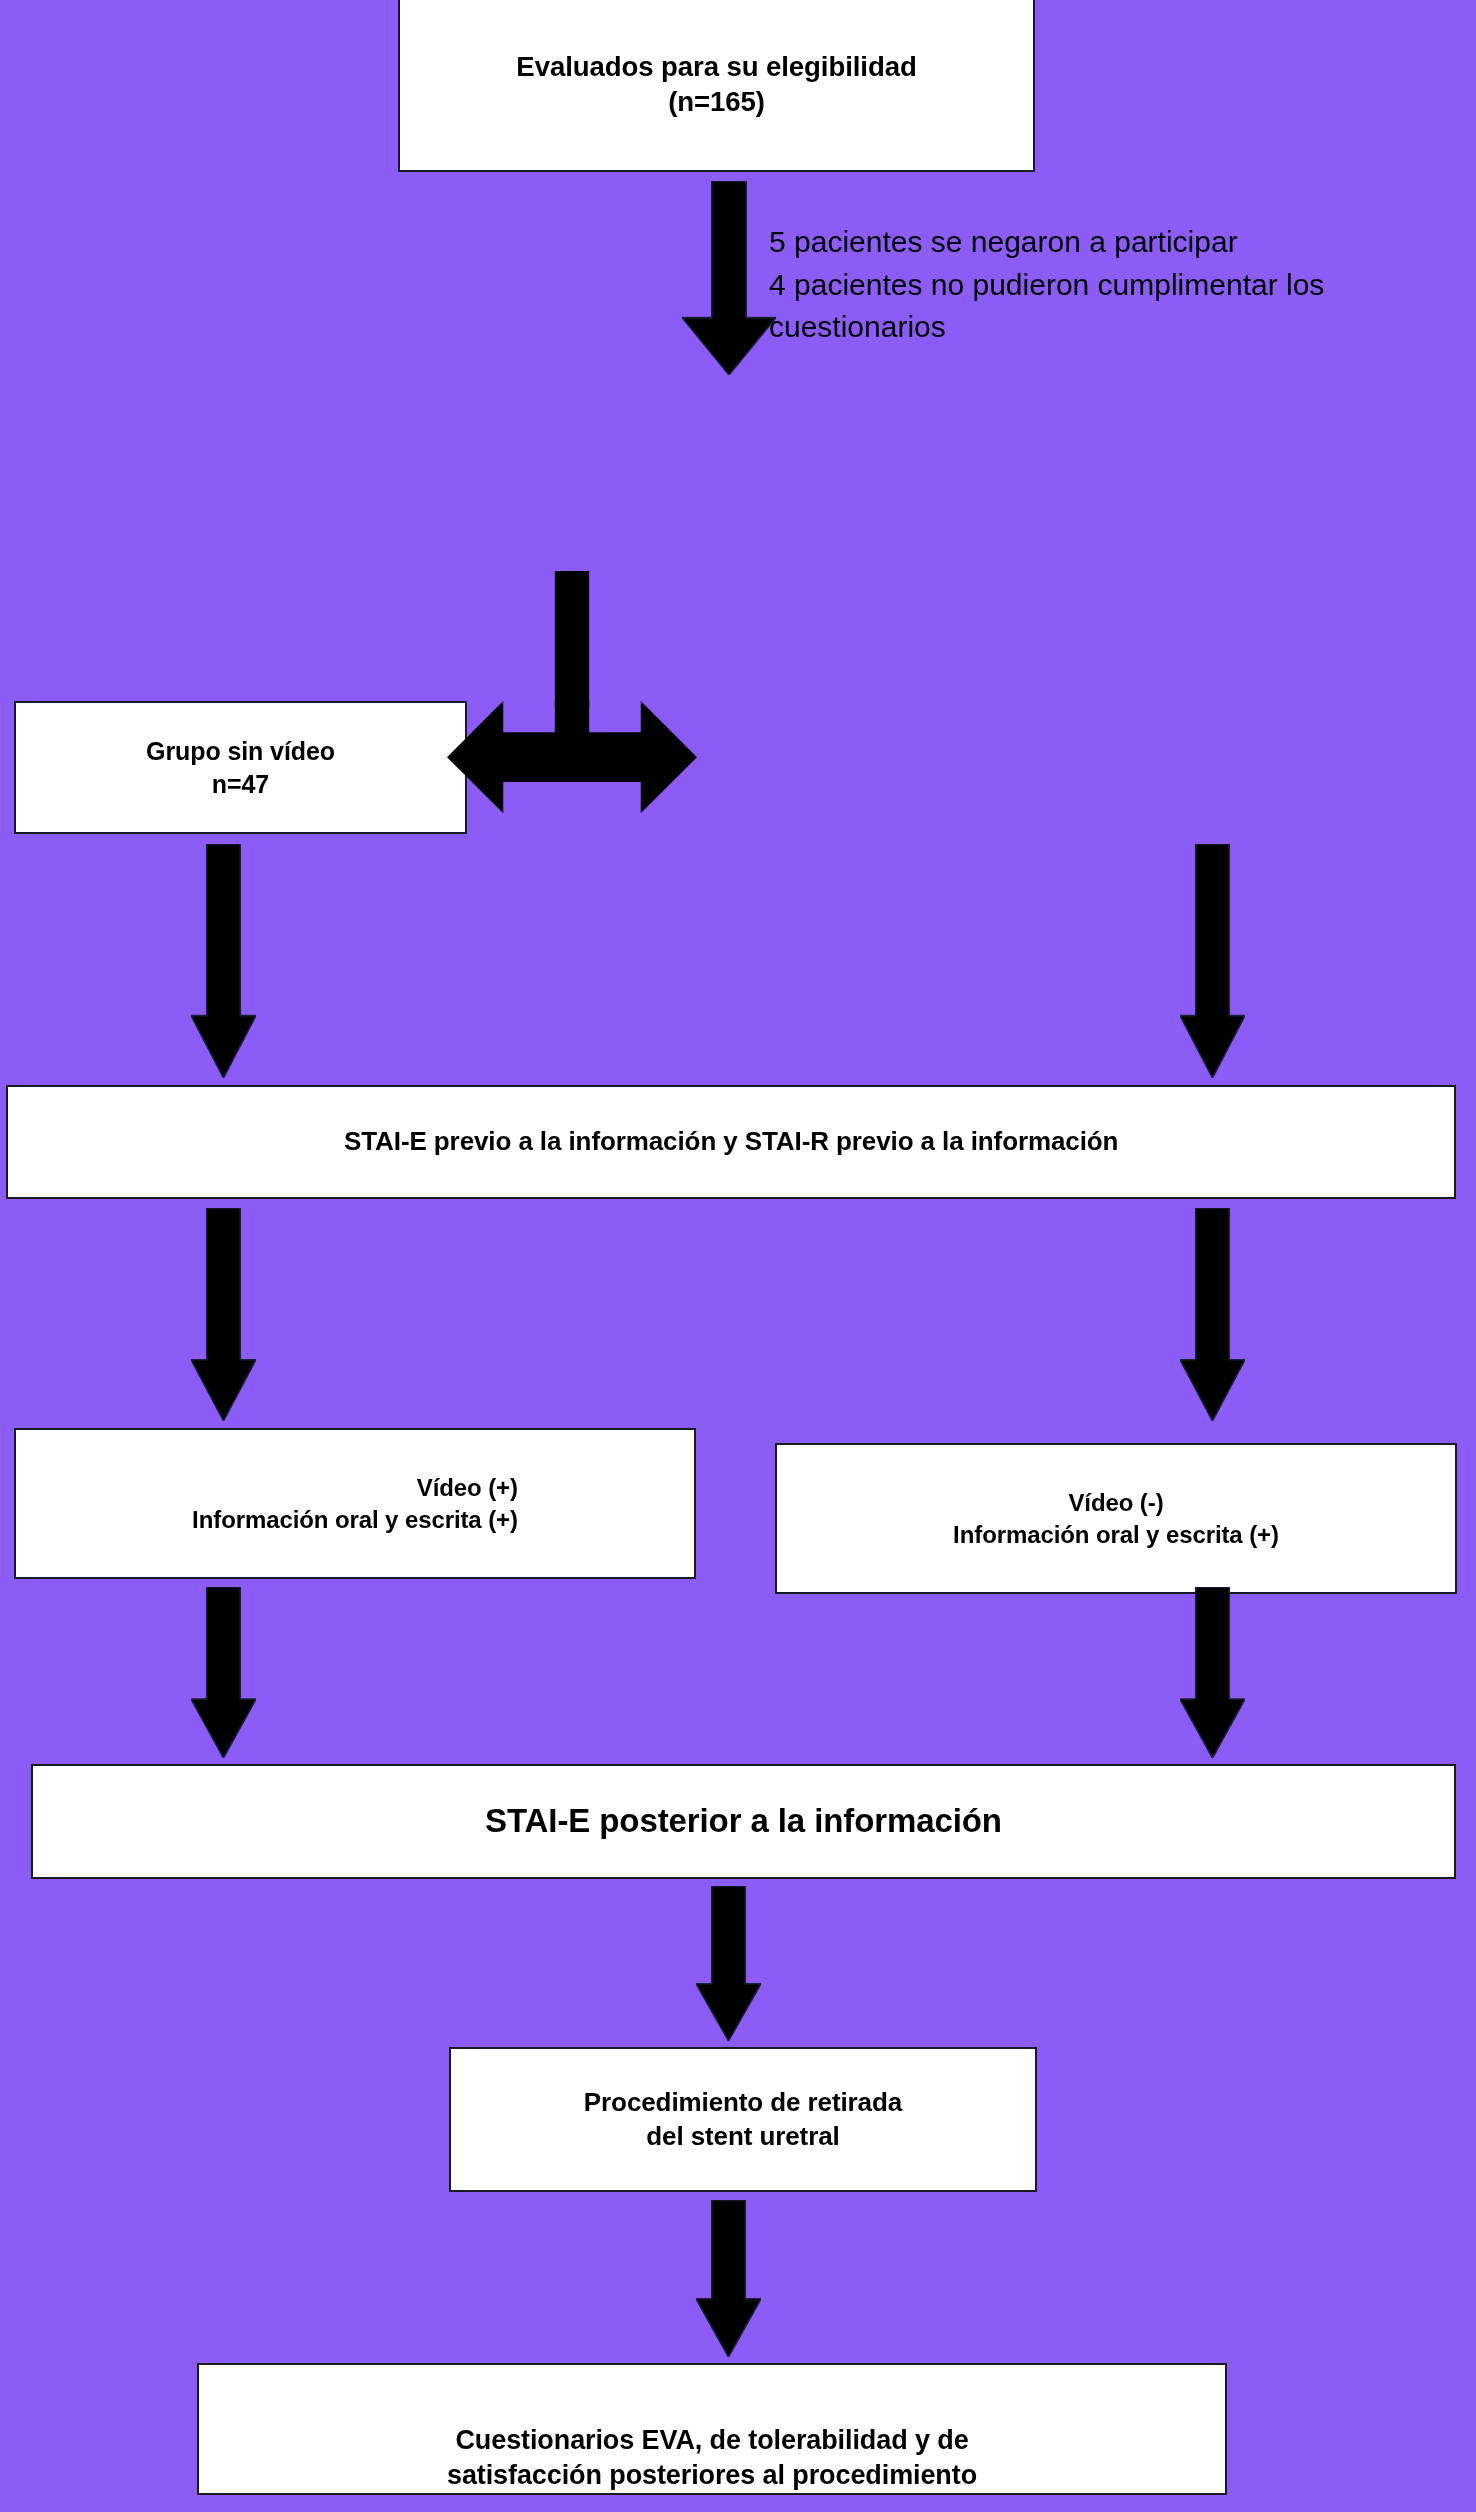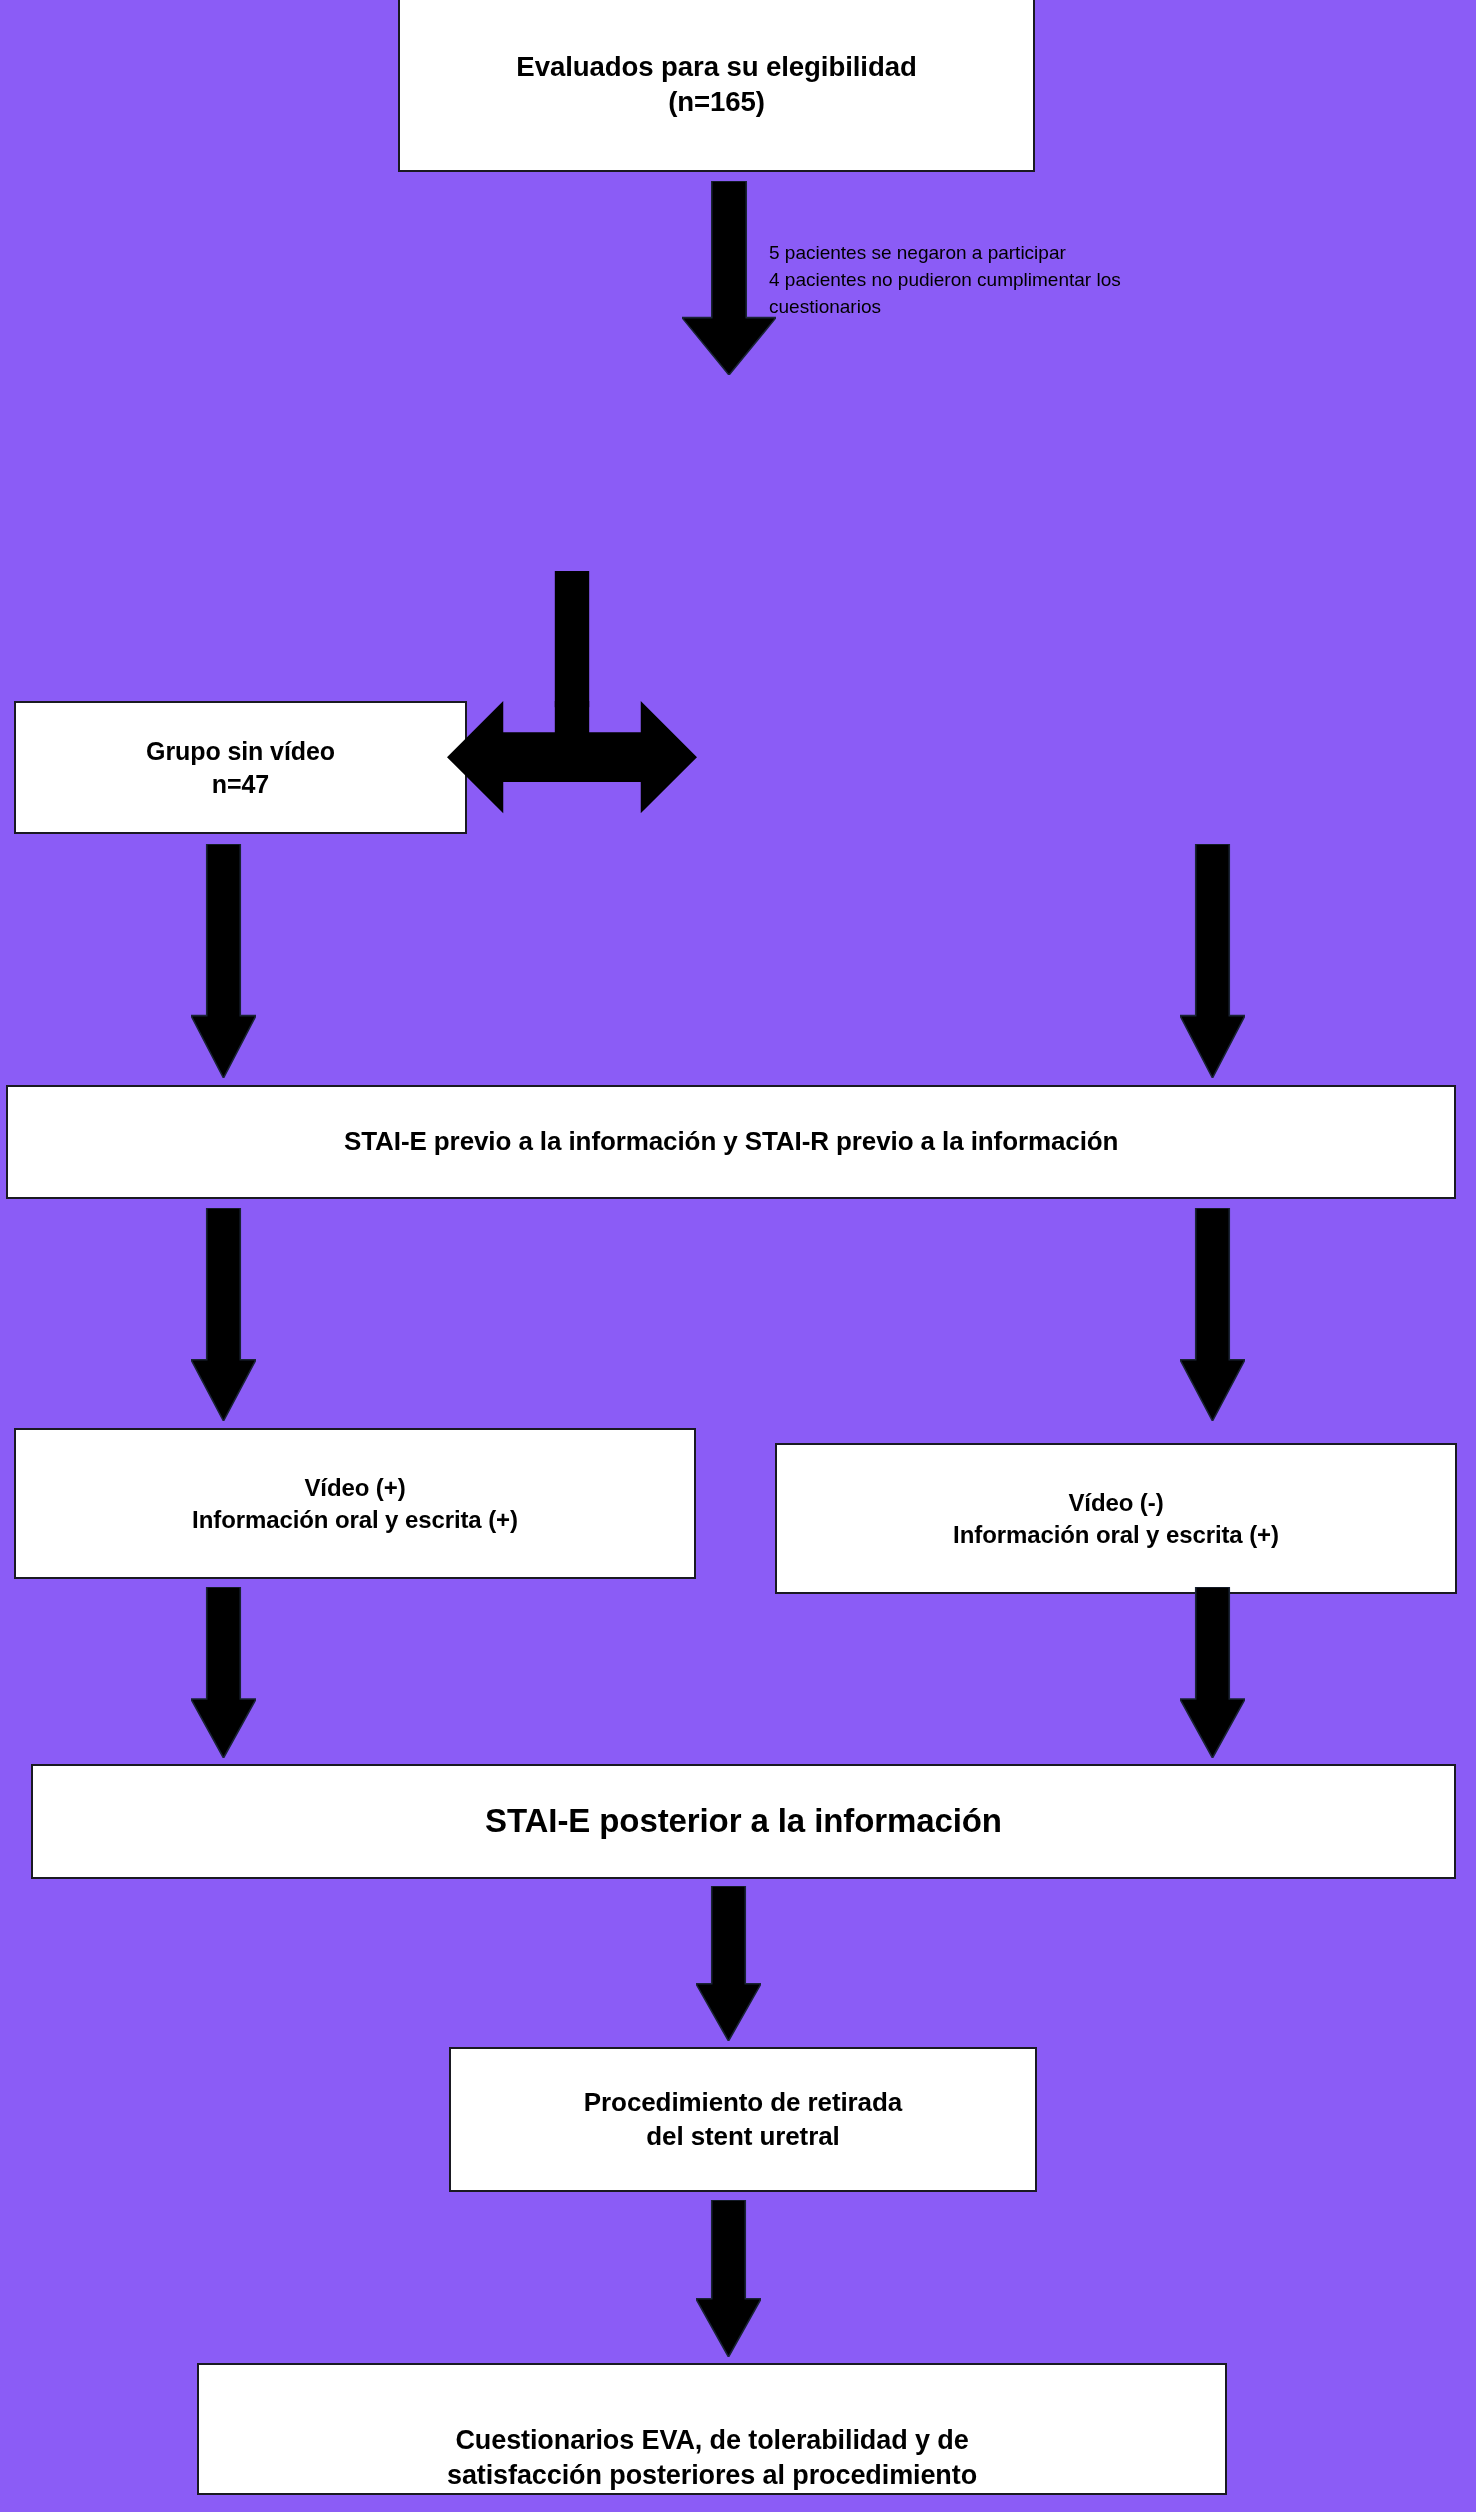--- a/index.html
+++ b/index.html
@@ -46,44 +46,44 @@
     display: block;
   }
   .arrow svg { display: block; }
 
   
   #box-eligibility   { left: 398px;  top: -3.1px;   width: 637px; height: 175px; }
   #box-randomized    { left: 484px;  top: 385px;  width: 473px;  height: 177px; }
   #box-group-novideo { left: 14px;   top: 701px; width: 453px;  height: 133px; }
   #box-group-video   { left: 993px; top: 701px; width: 464px;  height: 133px; }
   #box-stai-pre      { left: 6.2px;   top: 1085px; width: 1450px; height: 114px; }
-  #box-video-plus    { left: 14px;   top: 1428px; width: 682px; height: 151px; }
+  #box-video-plus    { left: 14px;   top: 1428px; width: 682px; height: 151px; text-align: right; }
   #box-video-minus   { left: 775px; top: 1428px; width: 682px; height: 151px; margin-top: 15px; }
   #box-stai-post     { left: 31px;   top: 1764px; width: 1425px; height: 115px; }
   #box-procedure     { left: 449px;  top: 2047px; width: 588px; height: 145px; }
   #box-questionnaires{ left: 197px;  top: 2363px; width: 1030px; height: 132px; align-items: flex-end; }
 
   
   #box-eligibility   .txt { font-size: 27.6px; }
   #box-randomized    .txt { font-size: 27.6px; }
   #box-group-novideo .txt { font-size: 25px; }
   #box-group-video   .txt { font-size: 25px; }
   #box-stai-pre      .txt { font-size: 26px; }
   #box-video-plus    .txt { font-size: 24px; }
   #box-video-minus   .txt { font-size: 24px; }
   #box-stai-post     .txt { font-size: 33px; }
   #box-procedure     .txt { font-size: 26px; }
   #box-questionnaires.box .txt { font-size: 27px; }
 
   
   #note-exclusions {
     left: 769px;
-    top: 240px;
+    top: 221px;
     width: 687px;
-    font-size: 19px;
+    font-size: 30px;
   }
 
   
   #arrow-elig-to-rand  { left: 682px; top: 181px;  width: 94px; height: 194px; }
   #arrow-split         { left: 447px;  top: 571px; width: 250px; height: 260px; }
   #arrow-novideo-stai  { left: 191px;  top: 844px; width: 65px; height: 234px; }
   #arrow-video-stai    { left: 1180px; top: 844px; width: 65px; height: 234px; }
   #arrow-stai-vplus    { left: 191px;  top: 1208px; width: 65px; height: 213px; }
   #arrow-stai-vminus   { left: 1180px; top: 1208px; width: 65px; height: 213px; }
   #arrow-vplus-post    { left: 191px;  top: 1587px; width: 65px; height: 171px; }

